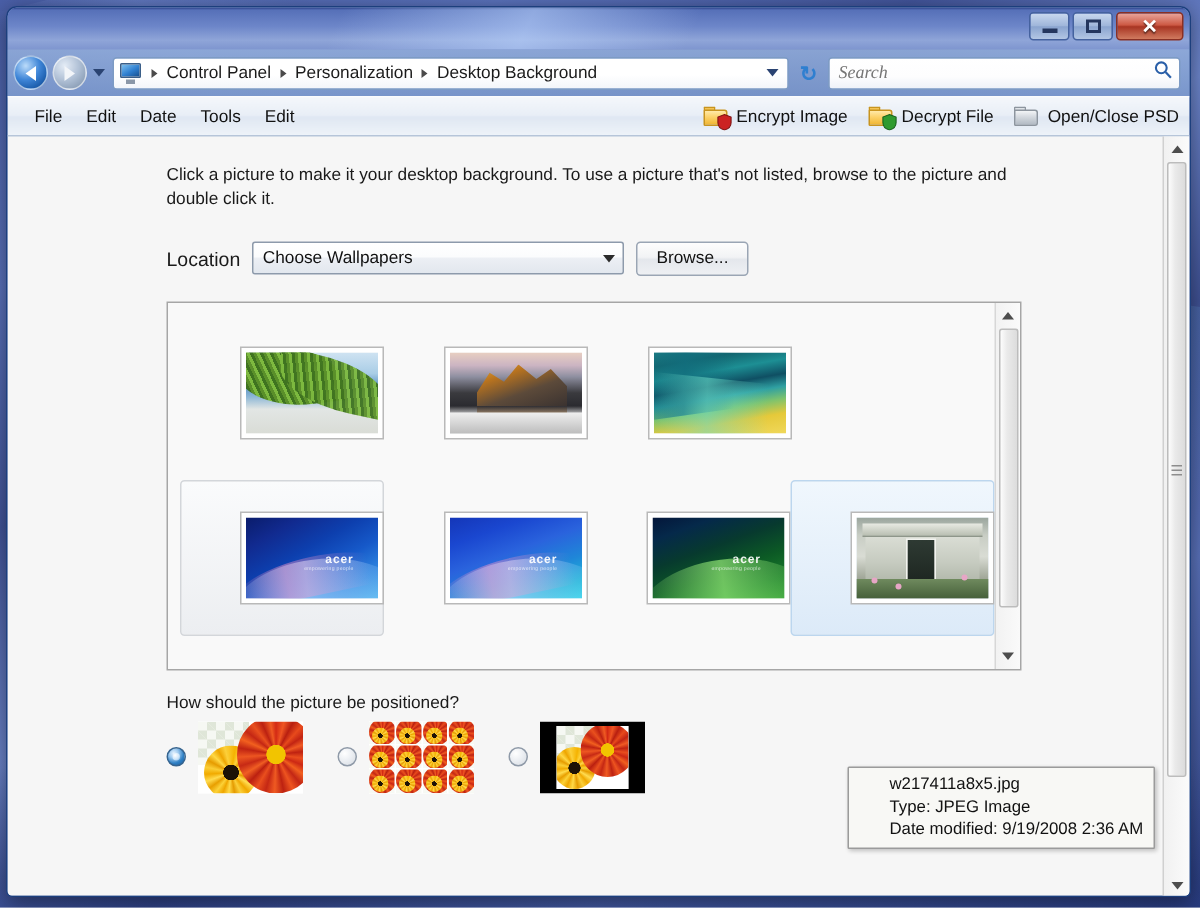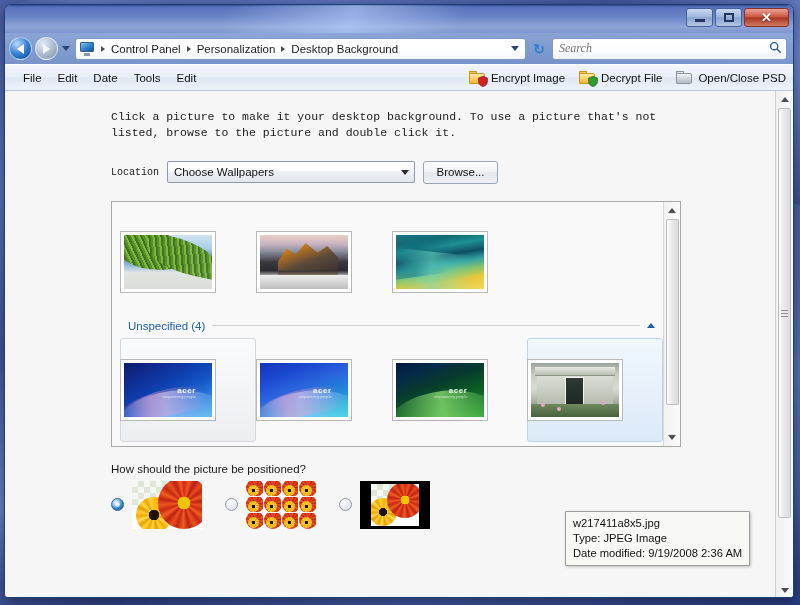--- a/index.html
+++ b/index.html
@@ -186,26 +186,26 @@
   }
   .content-inner {
     flex: 1 1 auto; position: relative; padding: 18px 0 0 0; min-width:0;
   }
   .page-title {
     font-size: 16.5px; color: #1f5fa8; font-weight: normal;
     margin: 0 0 8px 106px;
   }
   .page-desc {
     font-size: 11.5px; color:#1a1a1a; line-height:1.42;
-    margin: 0 0 0 106px; width: 572px; font-family: Liberation Mono, monospace;
+    margin: 0 0 0 106px; width: 572px;
   }
   .location-row {
     display:flex; align-items:center; gap:8px; margin: 19px 0 0 106px;
   }
-  .location-label { font-size: 10px; color:#1a1a1a;font-family:Liberation Mono, monospace; }
+  .location-label { font-size: 13px; color:#1a1a1a; }
   .combobox {
     width: 248px; height: 22px; display:flex; align-items:center;
     border: 1px solid #8d9aab; border-radius: 2px;
     background: linear-gradient(180deg,#ffffff 0%, #fbfcfd 45%, #eceff4 52%, #e2e7ee 100%);
     padding: 0 0 0 6px; cursor: pointer; position:relative;
   }
   .combobox .cb-text { font-size: 11.5px; color:#111; flex:1 1 auto; }
   .cb-arrow-zone {
     width: 18px; height: 100%; display:flex;align-items:center;justify-content:center;
   }
@@ -226,21 +226,21 @@
     margin: 17px 0 0 106px; width: 570px; height: 246px;
     border: 1px solid #a6a6a6; background:#f9f9f9;
     display:flex; position:relative;
   }
   .gallery {
     flex: 1 1 auto; position:relative; overflow:hidden; padding: 8px 0 0 8px;
   }
   .thumb-row { display:flex; }
   .thumb-slot {
     width: 136px; height: 104px;
-    display:flex; align-items:center; justify-content:flex-start;
+    display:flex; align-items:center; justify-content:flex-end;
     border: 1px solid transparent; border-radius: 3px;
     cursor: pointer; position:relative;
   }
   .thumb-slot.selected {
     background: linear-gradient(180deg,#fafbfc 0%, #eceef1 100%);
     border: 1px solid #d3d6da;
   }
   .thumb-slot.hovered {
     background: linear-gradient(180deg,#f0f7fd 0%, #dceaf8 100%);
     border: 1px solid #bcd6ee;
@@ -300,21 +300,21 @@
     position:relative; background:#fff;
   }
 
   
   .tooltip {
     position:absolute; left: 560px; top: 420px; z-index: 40;
     background: #f8f8f5; border: 1px solid #9b9b9b;
     padding: 4px 7px 5px 7px; border-radius:1px;
     box-shadow: 1px 1px 3px rgba(0,0,0,0.22);
   }
-  .tooltip div { font-size: 11.2px; color:#111; line-height: 1.32; white-space:nowrap; }
+  .tooltip div { font-size: 11.2px; color:#111; line-height: 1.32; white-space:nowrap;margin-left:20px; }
 
   
   .win-scroll {
     width: 18px; flex:0 0 auto; border-left:1px solid #d0d0d0;
     background: linear-gradient(90deg,#f1f1f1 0%, #fbfbfb 100%);
     display:flex; flex-direction:column; align-items:center;
   }
   .grip { width:7px; height:1px; background:#8d8d8d; margin:1px 0; }
   .grip-wrap { display:flex;flex-direction:column;align-items:center;justify-content:center;height:100%; }
 
@@ -591,25 +591,20 @@
             <div class="thumb-slot">
               <div class="thumb">
                 <div class="art art-aurora">
                     <span class="band1"></span>
                     <span class="band2"></span>
                   </div>
               </div>
             </div>
           </div>
 
-          <div class="sec-header">
-            <span class="sec-title">Unspecified (4)</span>
-            <span class="sec-line"></span>
-            <span class="sec-chev"></span>
-          </div>
 
           <div class="thumb-row" style="margin-top:6px;">
             <div class="thumb-slot selected">
               <div class="thumb">
                 <div class="art art-acer-blue">
                   <span class="swoosh"></span>
                     <span class="swoosh2"></span>
                   <span class="acer-logo">acer</span>
                     <span class="acer-sub">empowering people</span>
                 </div>

